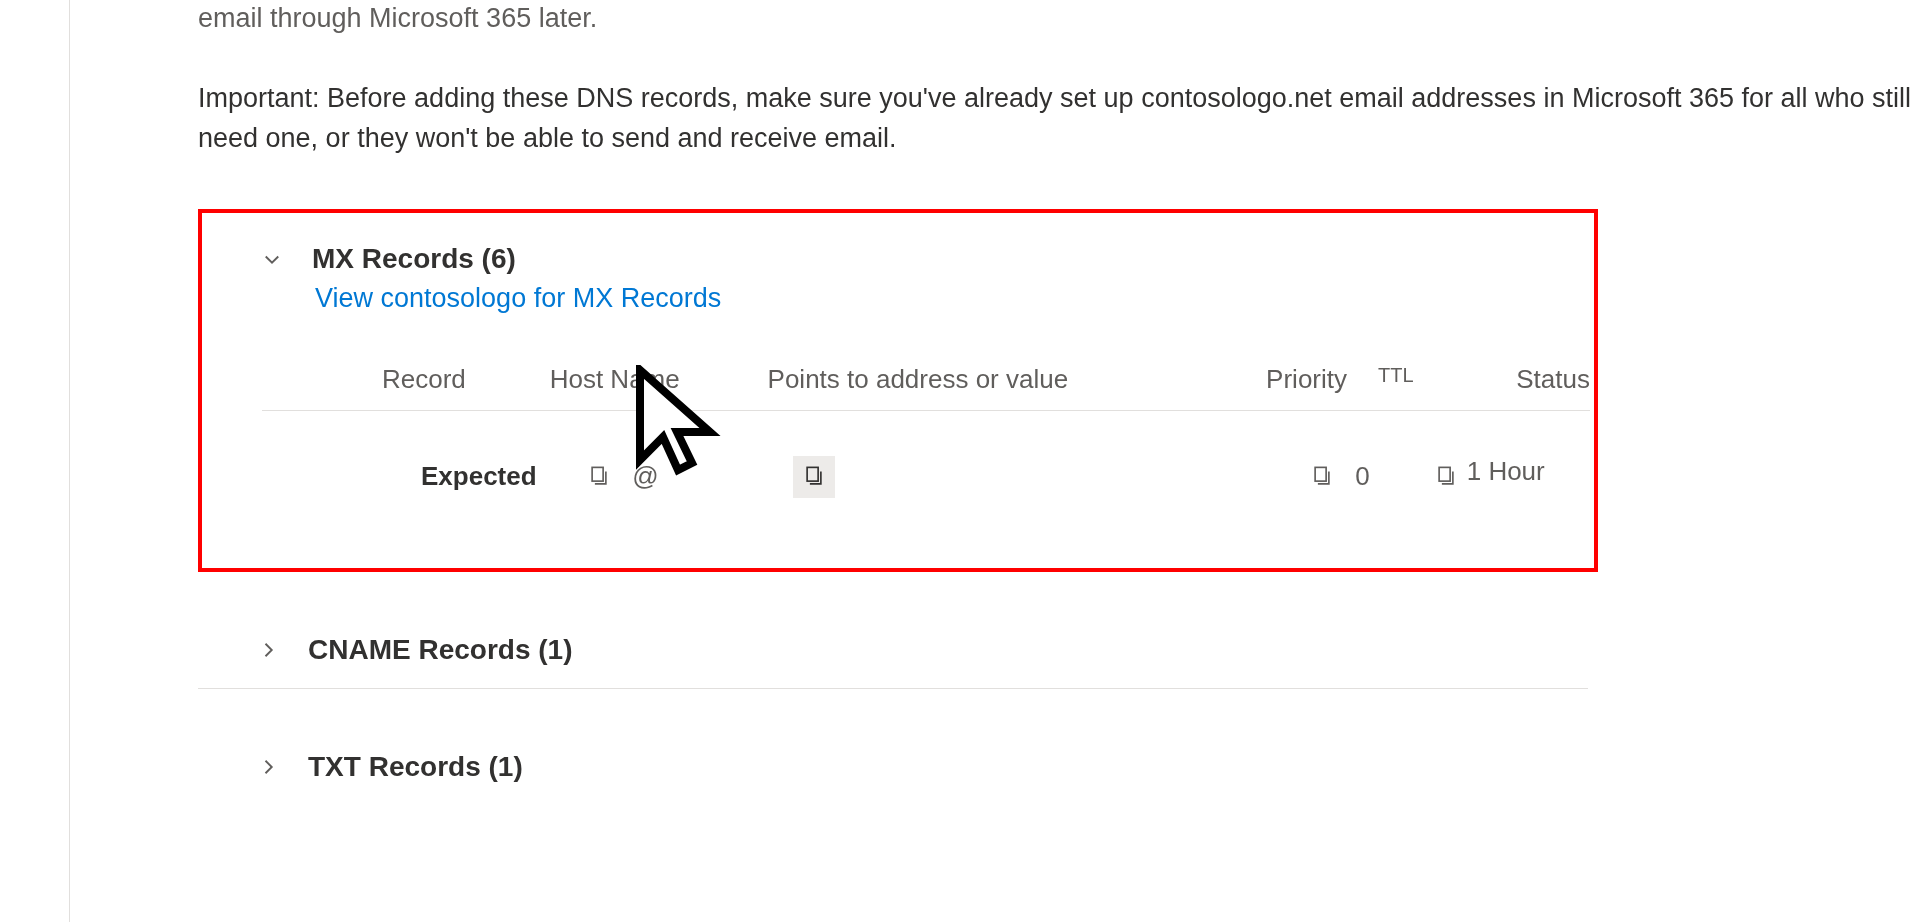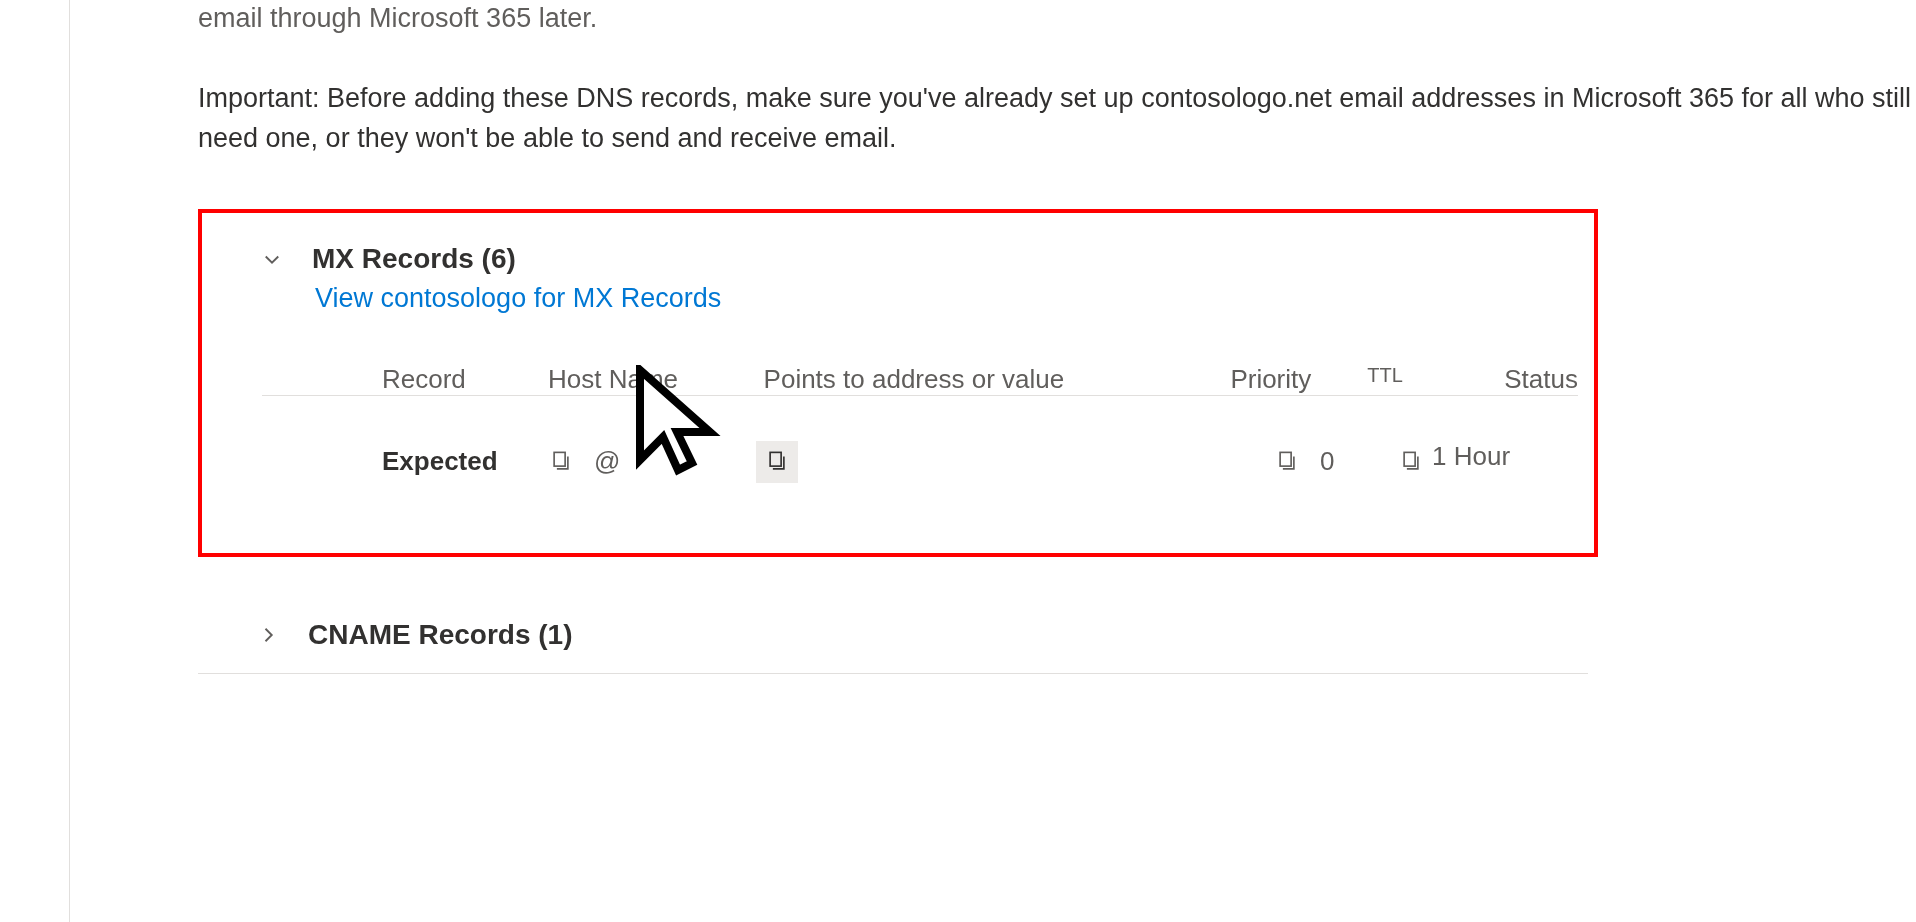--- a/index.html
+++ b/index.html
@@ -72,42 +72,43 @@
       font-size: 27px;
       text-decoration: none;
       padding-left: 113px;
       display: inline-block;
       margin-bottom: 30px;
       cursor: pointer;
     }
     .table-header {
       display: flex;
       padding-left: 120px;
+      padding-bottom: 15px;
       padding-top: 20px;
       border-bottom: 1px solid #e1dfdd;
       margin-left: 60px;
-      margin-right: 16px;
+      margin-right: 4px;
       gap: 31px;
     }
     .table-row {
       display: flex;
       padding-left: 120px;
       padding-top: 45px;
       padding-bottom: 20px;
       margin-left: 60px;
       align-items: center;
     }
     .col-record { width: 158px; font-size: 26px; color: #605e5c; }
     .col-hostname { width: 216px; font-size: 26px; color: #605e5c; }
     .col-points { width: 510px; font-size: 26px; color: #605e5c; }
-    .col-priority { width: 124px; font-size: 26px; color: #605e5c; }
+    .col-priority { width: 124px; font-size: 26px; color: #605e5c; text-align: right; }
     .col-ttl { width: 124px; font-size: 20px; color: #605e5c; }
     .col-status { font-size: 26px; color: #605e5c; }
 
-    .row-record { width: 158px; font-size: 26px; font-weight: 600; color: #323130; }
+    .row-record { width: 158px; font-size: 26px; font-weight: 600; color: #323130; margin-left: 39px; }
     .row-hostname { width: 216px; font-size: 26px; color: #605e5c; display: flex; align-items: center; gap: 12px; }
     .row-points { width: 510px; font-size: 26px; color: #605e5c; display: flex; align-items: center; gap: 12px; position: relative; }
     .row-priority { width: 124px; font-size: 26px; color: #605e5c; display: flex; align-items: center; gap: 12px; }
     .row-ttl { width: 170px; font-size: 26px; color: #605e5c; display: flex; align-items: flex-start; }
 
     .copy-icon-wrap {
       display: inline-flex;
       padding: 10px;
       cursor: pointer;
     }
@@ -215,20 +216,28 @@
 
     <div class="section-collapsed">
       <span class="chevron">
         <svg width="20" height="20" viewBox="0 0 16 16" fill="none">
           <path d="M6 3 L11 8 L6 13" stroke="#605e5c" stroke-width="1.5" fill="none"></path>
         </svg>
       </span>
       <span class="section-title">CNAME Records (1)</span>
     </div>
 
+    <div class="section-collapsed" style="border-bottom:none; margin-top:40px;">
+      <span class="chevron">
+        <svg width="20" height="20" viewBox="0 0 16 16" fill="none">
+          <path d="M6 3 L11 8 L6 13" stroke="#605e5c" stroke-width="1.5" fill="none"></path>
+        </svg>
+      </span>
+      <span class="section-title">TXT Records (1)</span>
+    </div>
 
   </div>
 
   <div class="cursor-overlay">
     <svg width="95" height="135" viewBox="0 0 95 135">
       <path d="M 10 5 L 10 95 L 33 72 L 48 105 L 62 98 L 47 67 L 80 67 Z" fill="white" stroke="black" stroke-width="8"></path>
     </svg>
   </div>
 </div>
 

